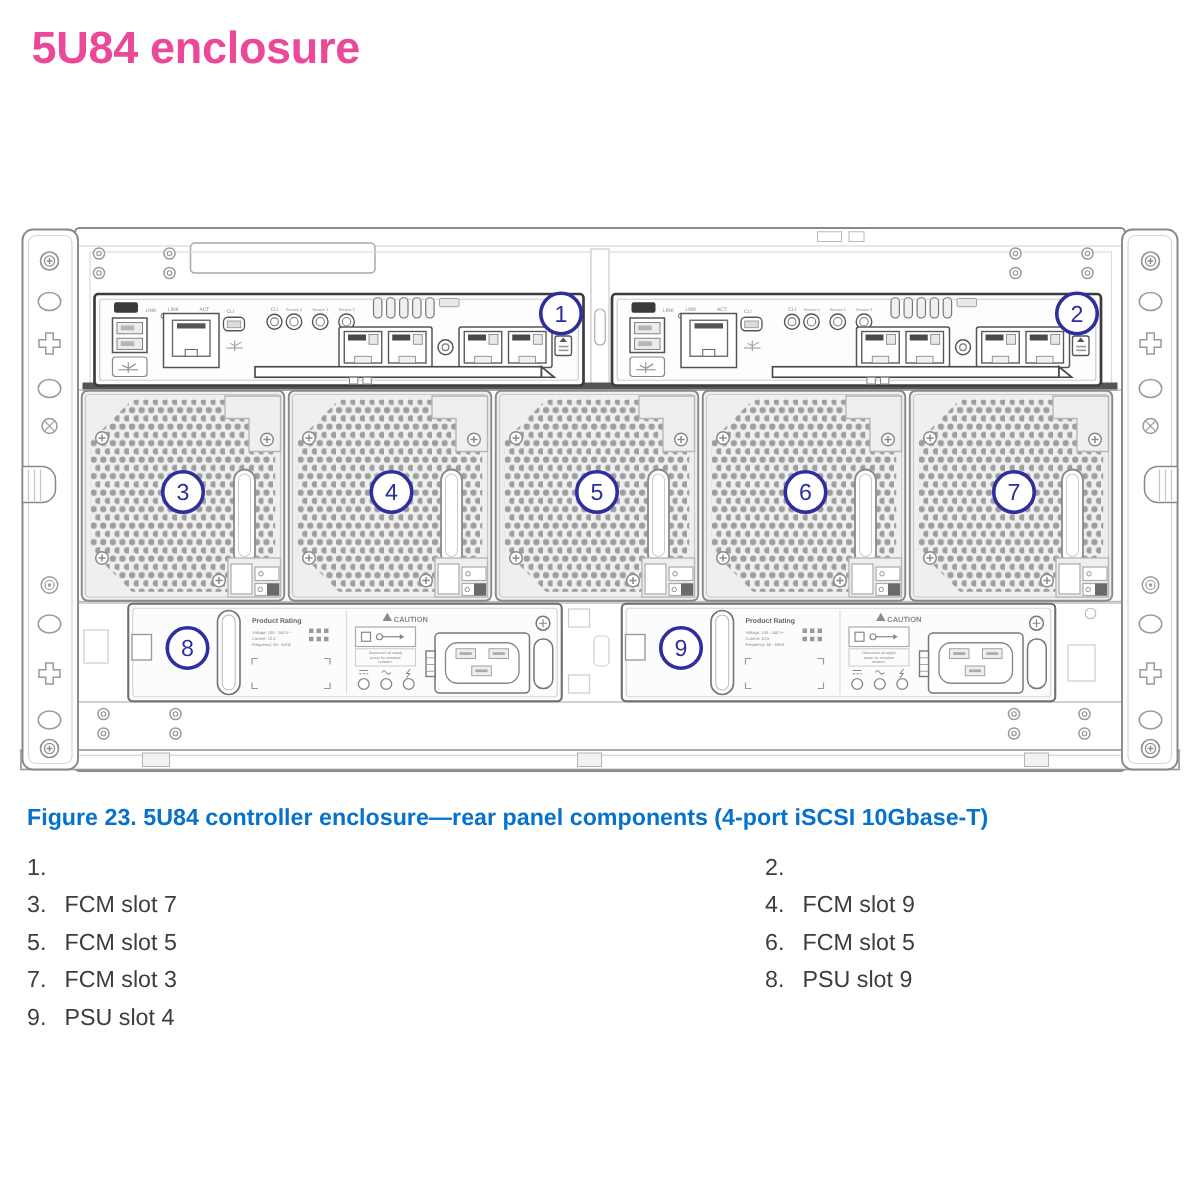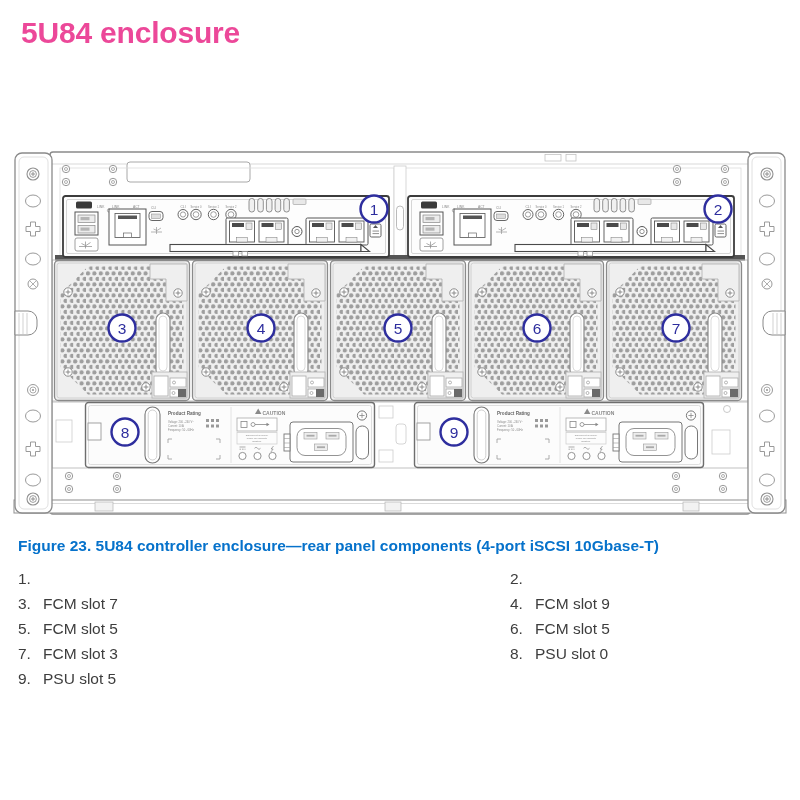--- a/index.html
+++ b/index.html
@@ -350,35 +350,35 @@
       <div class="lrow">
         <span class="ln">5.</span>
         <span class="lt">FCM slot 5</span>
       </div>
       <div class="lrow">
         <span class="ln">7.</span>
         <span class="lt">FCM slot 3</span>
       </div>
       <div class="lrow">
         <span class="ln">9.</span>
-        <span class="lt">PSU slot 5</span>
+        <span class="lt">PSU slot 4</span>
       </div>
     </div>
     <div class="lcol right">
       <div class="lrow">
         <span class="ln">2.</span>
       </div>
       <div class="lrow">
         <span class="ln">4.</span>
         <span class="lt">FCM slot 9</span>
       </div>
       <div class="lrow">
         <span class="ln">6.</span>
         <span class="lt">FCM slot 5</span>
       </div>
       <div class="lrow">
         <span class="ln">8.</span>
-        <span class="lt">PSU slot 0</span>
+        <span class="lt">PSU slot 9</span>
       </div>
     </div>
   </div>
 
 </div>
 
 </body></html>

